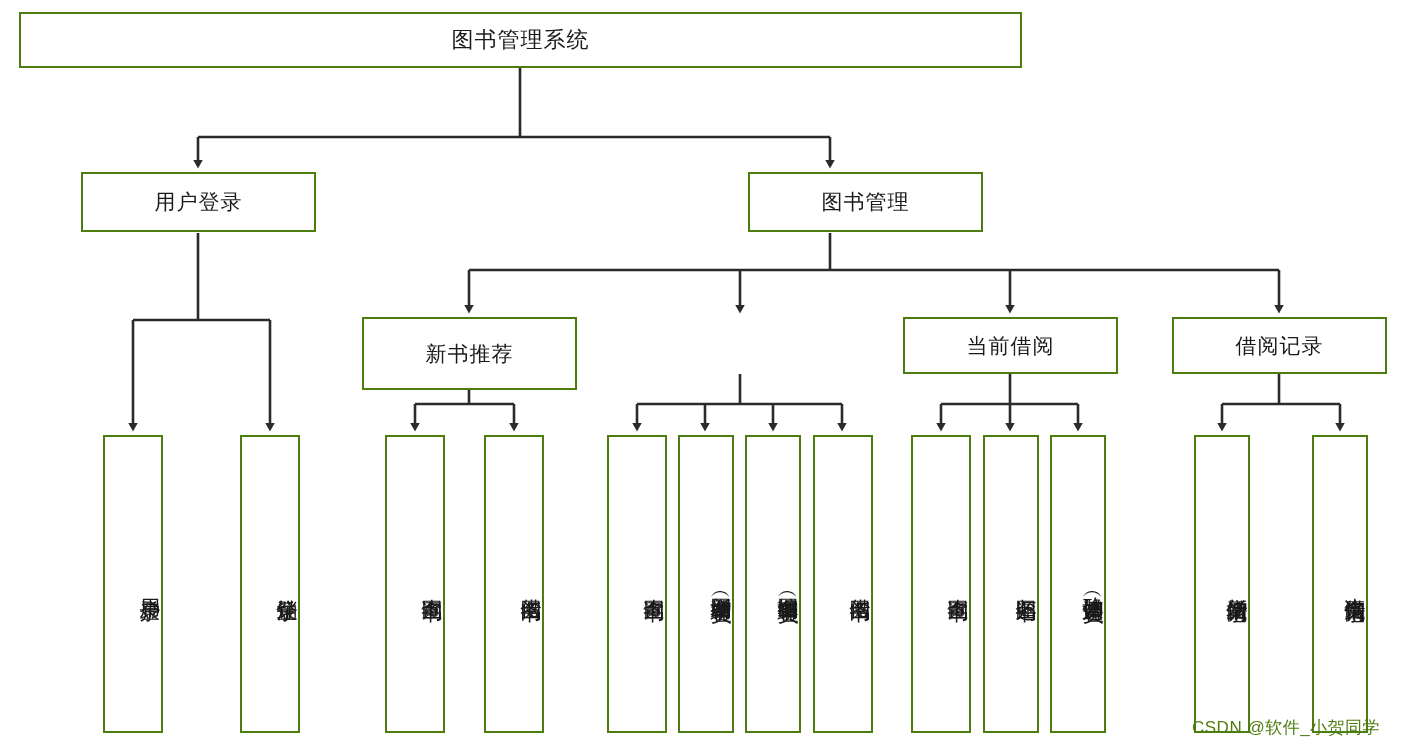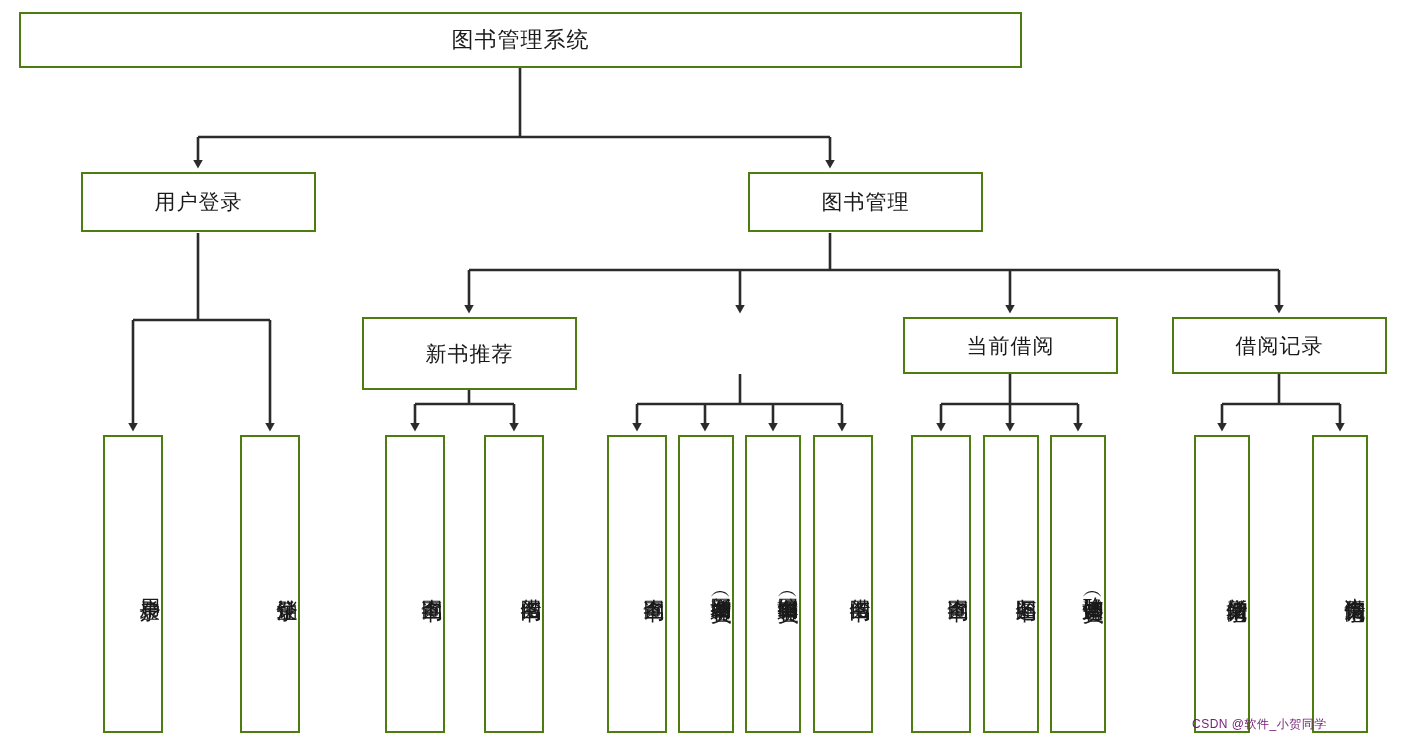--- a/index.html
+++ b/index.html
@@ -57,22 +57,22 @@
     align-items: flex-start;
   }
   .label-v {
     writing-mode: vertical-rl;
     text-orientation: upright;
     display: block;
     text-align: center;
   }
   .watermark {
     position: absolute;
-    font-size: 12px;
-    color: #701a75;
+    font-size: 17px;
+    color: #4d7c0f;
     white-space: nowrap;
     letter-spacing: 0.5px;
     pointer-events: none;
   }
 </style>
 </head>
 <body>
 
 <div id="diagram">
 

